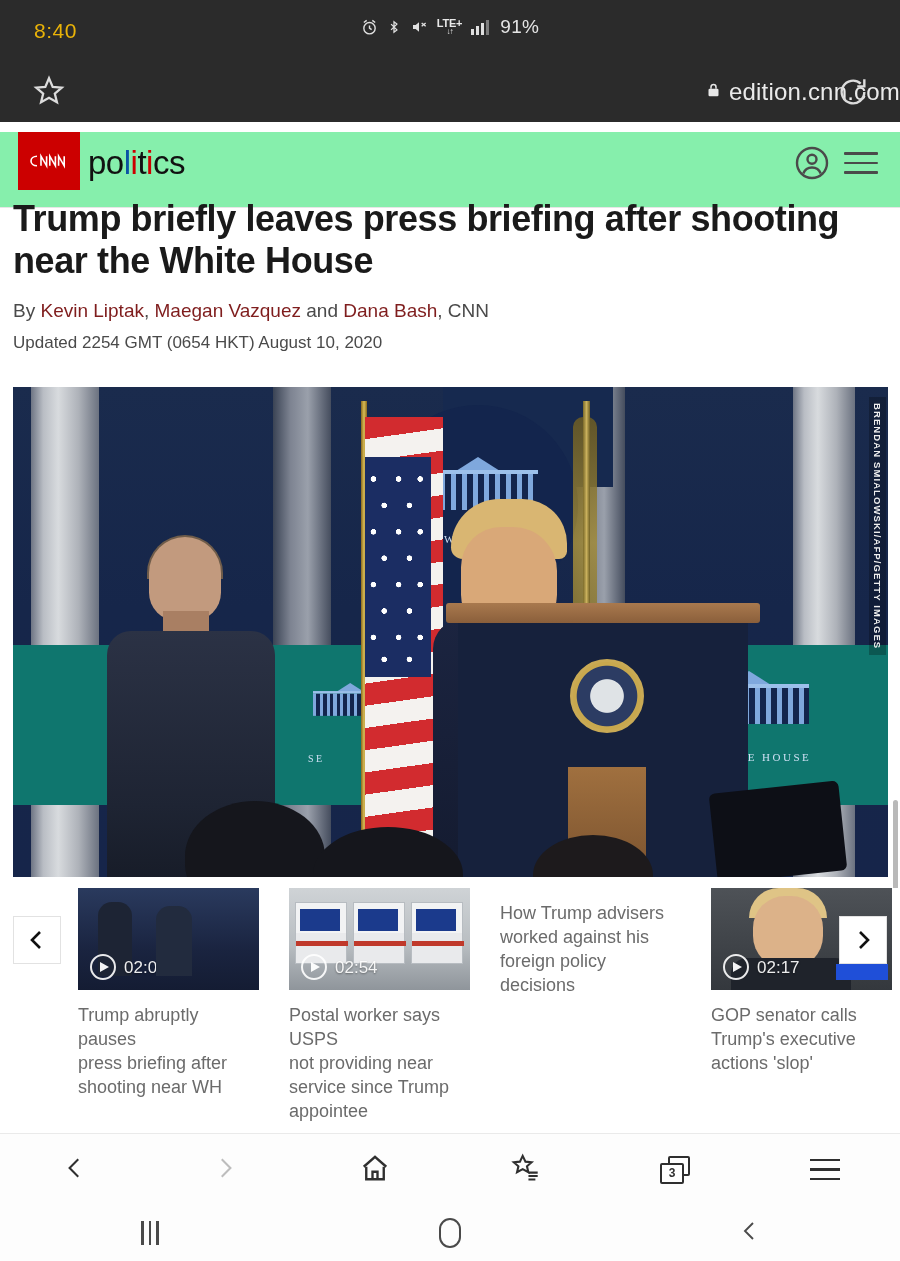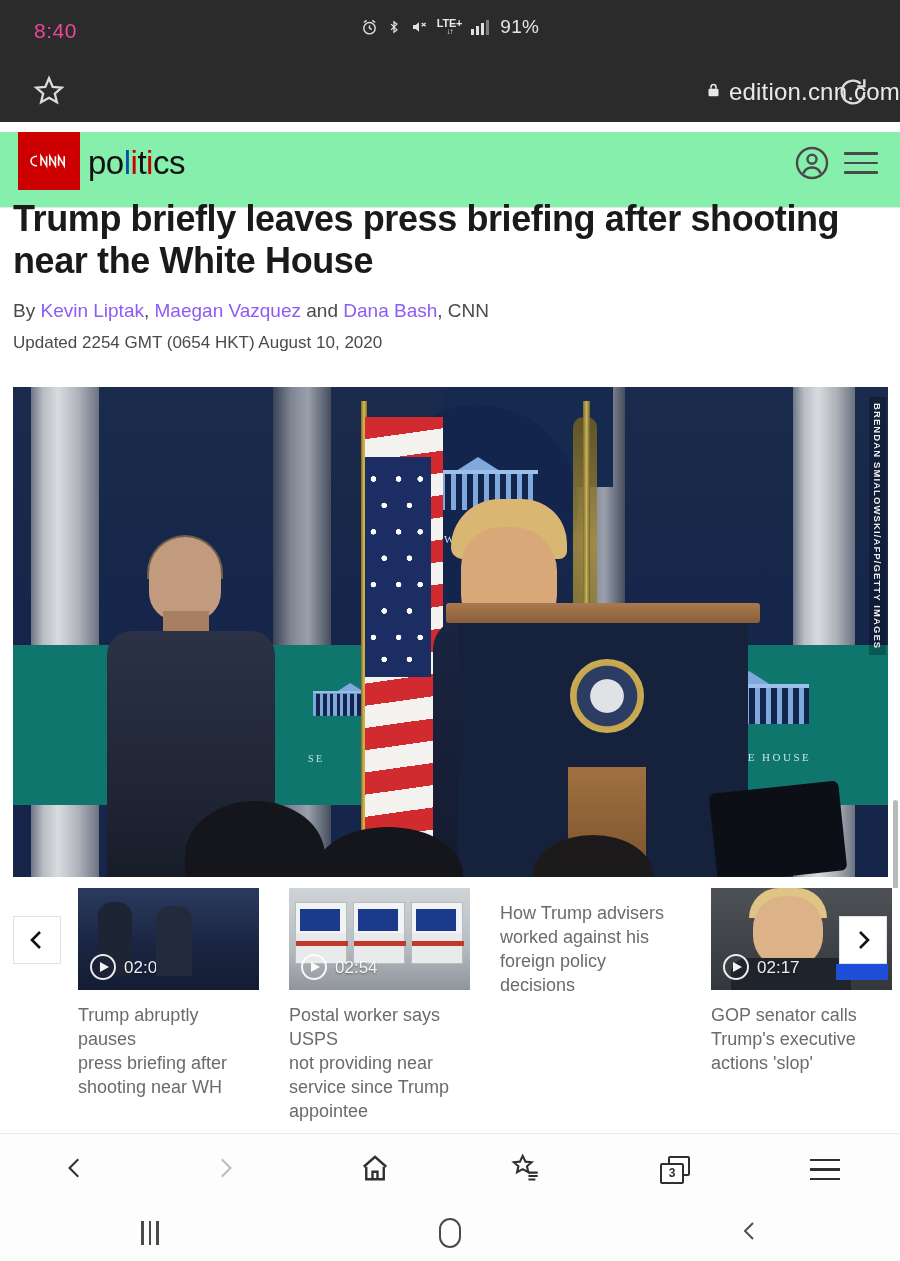--- a/index.html
+++ b/index.html
@@ -11,21 +11,21 @@
   }
   .screen { position: relative; width: 900px; height: 1261px; background:#fff; }
 
   
   .statusbar {
     position:absolute; top:0; left:0; width:900px; height:62px;
     background:#2b2b2b; color:#e8e8e8;
   }
   .status-time {
     position:absolute; left:34px; top:19px;
-    font-size:21px; letter-spacing:.5px; color:#ec4899;
+    font-size:21px; letter-spacing:.5px; color:#eab308;
   }
   .status-icons {
     position:absolute; left:0; right:0; top:16px;
     display:flex; justify-content:center; align-items:center; gap:9px;
   }
   .sic { display:inline-flex; align-items:center; justify-content:center; }
   .status-battery { font-size:19px; color:#e4e4e4; letter-spacing:.3px; margin-left:2px; }
   .lte-wrap { display:flex; flex-direction:column; align-items:center; line-height:1; }
   .lte-txt { font-size:11px; font-weight:bold; letter-spacing:-.2px; }
   .lte-arrows { font-size:8px; letter-spacing:-1px; margin-top:-1px; }
@@ -74,21 +74,21 @@
   .headline {
     position:absolute; left:13px; top:198px; width:868px;
     font-size:36px; line-height:1.17; font-weight:bold;
     color:#1a1a1a; letter-spacing:-.4px;
     font-family:"Liberation Sans", sans-serif;
   }
   .byline {
     position:absolute; left:13px; top:300px; width:860px;
     font-size:19px; color:#4a4a4a;
   }
-  .byline a { color:#8b5cf6; text-decoration:none; }
+  .byline a { color:#7f1d1d; text-decoration:none; }
   .updated {
     position:absolute; left:13px; top:333px;
     font-size:17px; color:#4a4a4a;
   }
 
   
   .hero {
     position:absolute; left:13px; top:387px; width:875px; height:490px;
     overflow:hidden; background:#0d1a33;
   }

